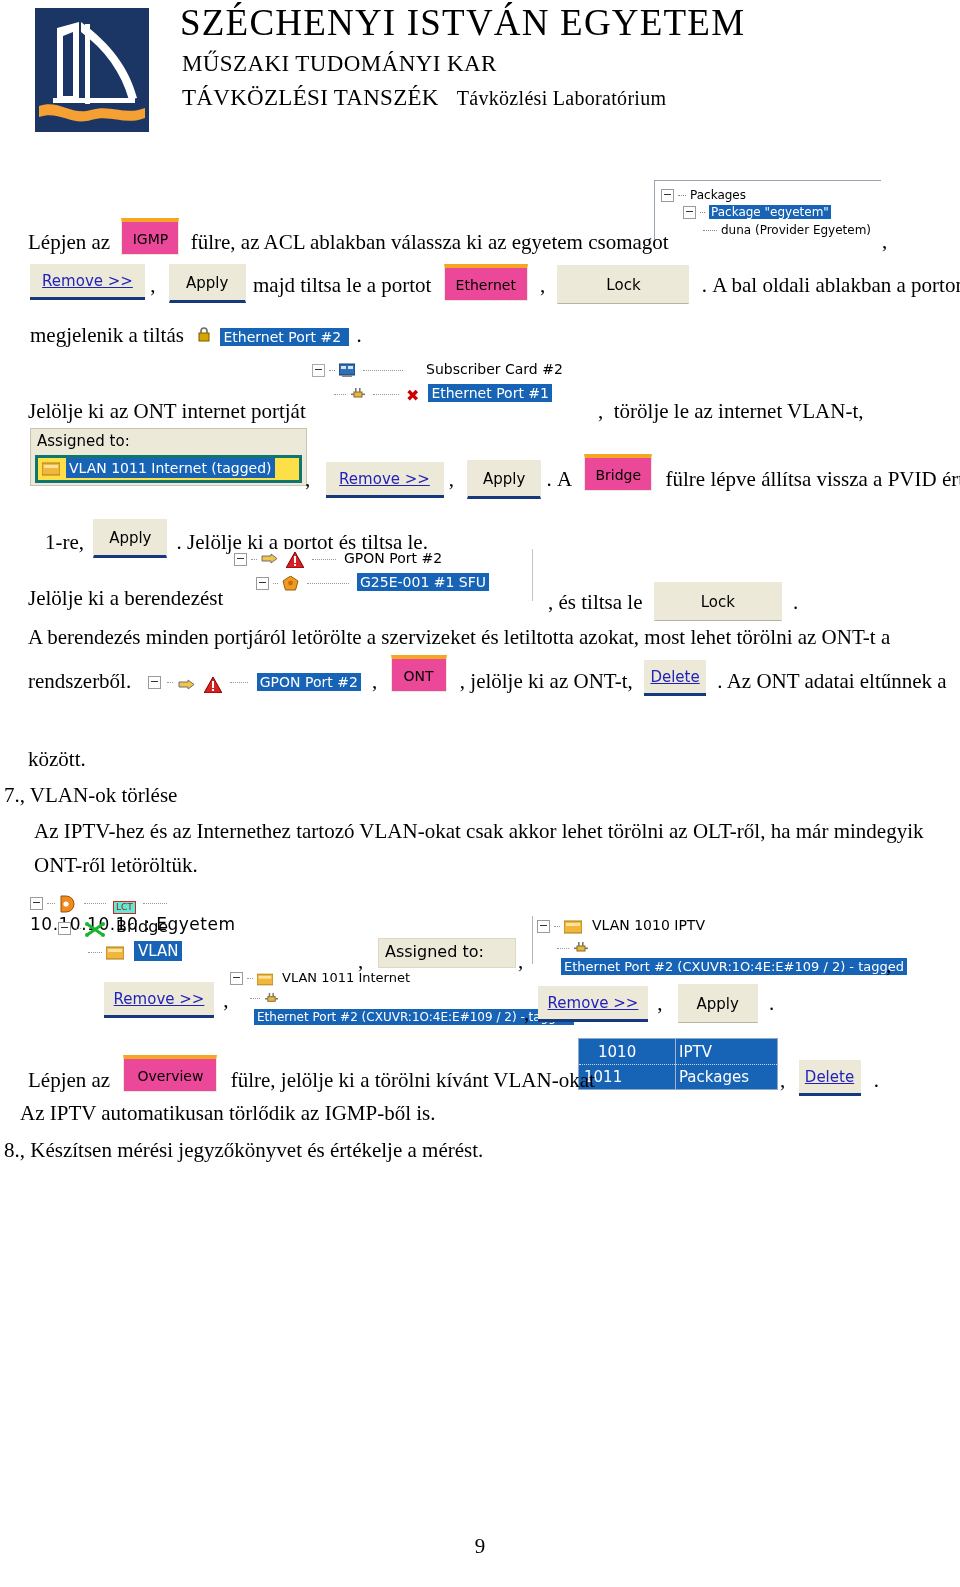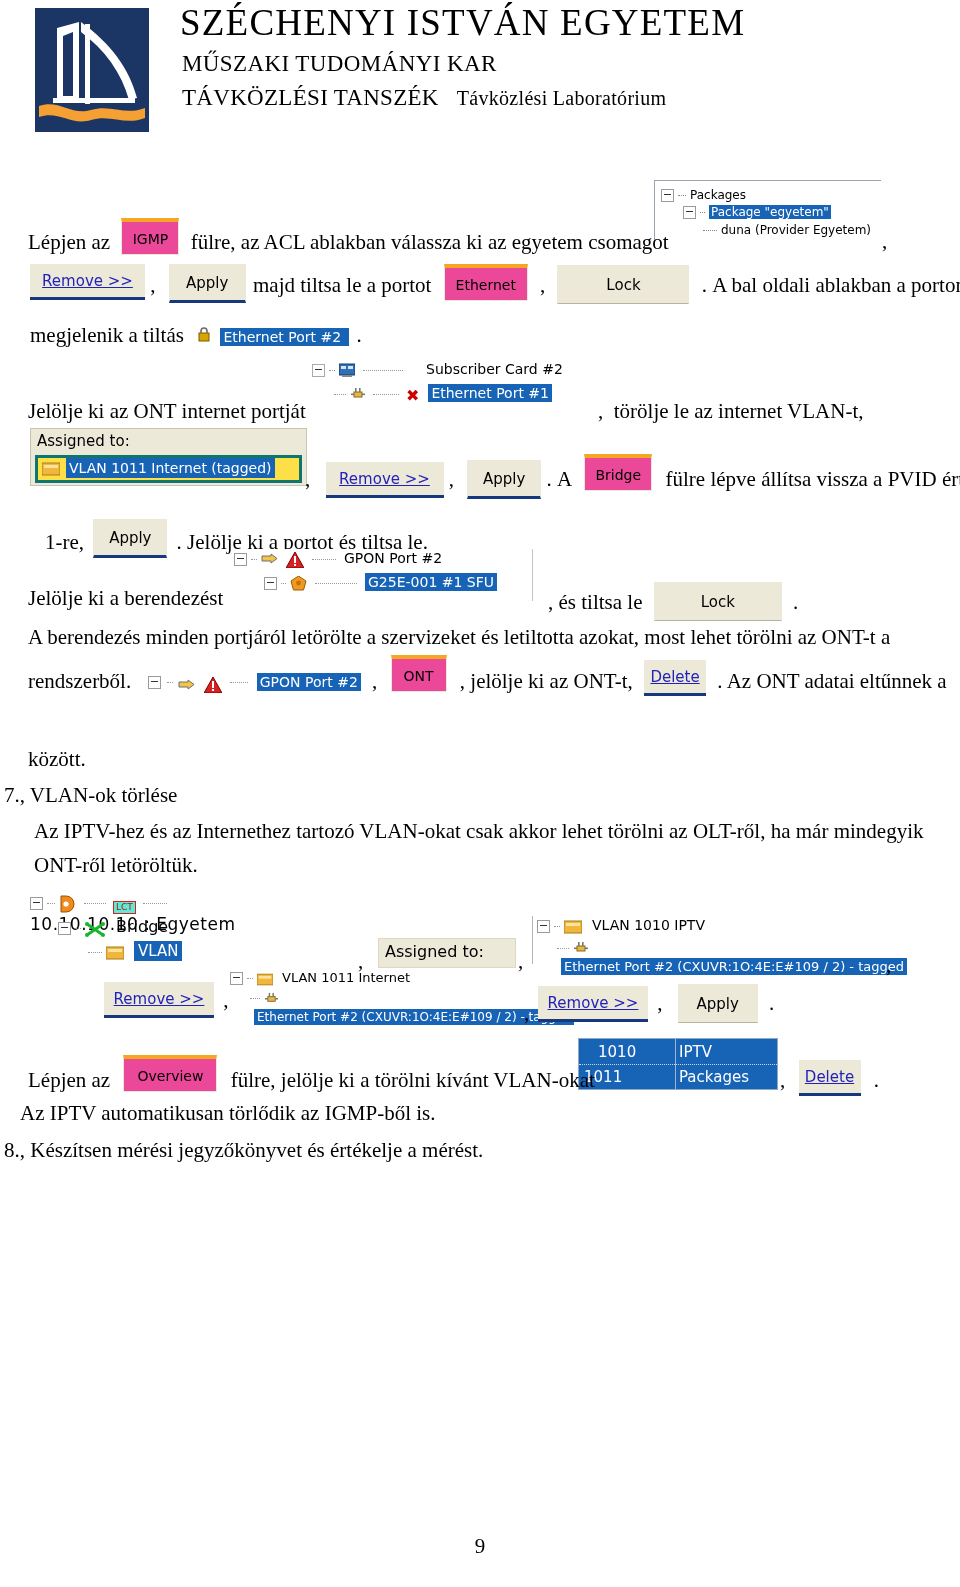--- a/index.html
+++ b/index.html
@@ -266,21 +266,21 @@
       <span class="w" style="margin-left:4px;position:relative;top:3px;">
         <svg width="18" height="16" viewBox="0 0 18 16">
             <path d="M9 0 L18 16 H0 Z" fill="#d82020" stroke="#7d0000"></path>
             <rect x="8" y="4" width="2" height="7" fill="#fff"></rect>
             <rect x="8" y="12" width="2" height="2" fill="#fff"></rect>
           </svg>
       </span>
       <span style="display:inline-block;width:24px;border-top:1px dotted #999;vertical-align:middle;margin:0 4px;"></span>
       <span class="treetxt" style="font-size:14px;">GPON Port #2</span>
     </div>
-    <div style="position:absolute;left:32px;top:24px;">
+    <div style="position:absolute;left:24px;top:24px;">
       <span class="plusbox"></span>
       <span style="display:inline-block;width:5px;border-top:1px dotted #999;vertical-align:middle;"></span>
       <span class="w" style="position:relative;top:3px;">
         <svg width="17" height="16" viewBox="0 0 17 16">
             <path d="M8.5 0 L16 5 L13.5 14 H3.5 L1 5 Z" fill="#f09a26" stroke="#9a5c00"></path>
             <circle cx="8.5" cy="7" r="2.4" fill="#c96f00"></circle>
           </svg>
       </span>
       <span style="display:inline-block;width:42px;border-top:1px dotted #999;vertical-align:middle;margin:0 4px;"></span>
       <span class="sel" style="font-size:14px;padding:1px 3px;">

